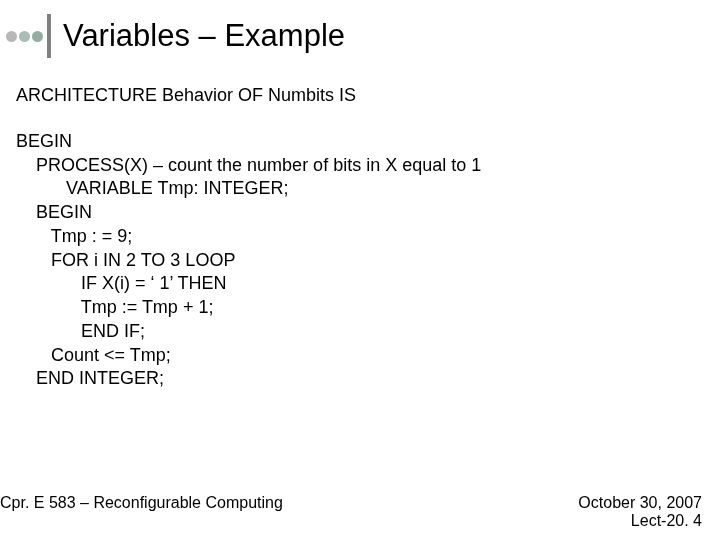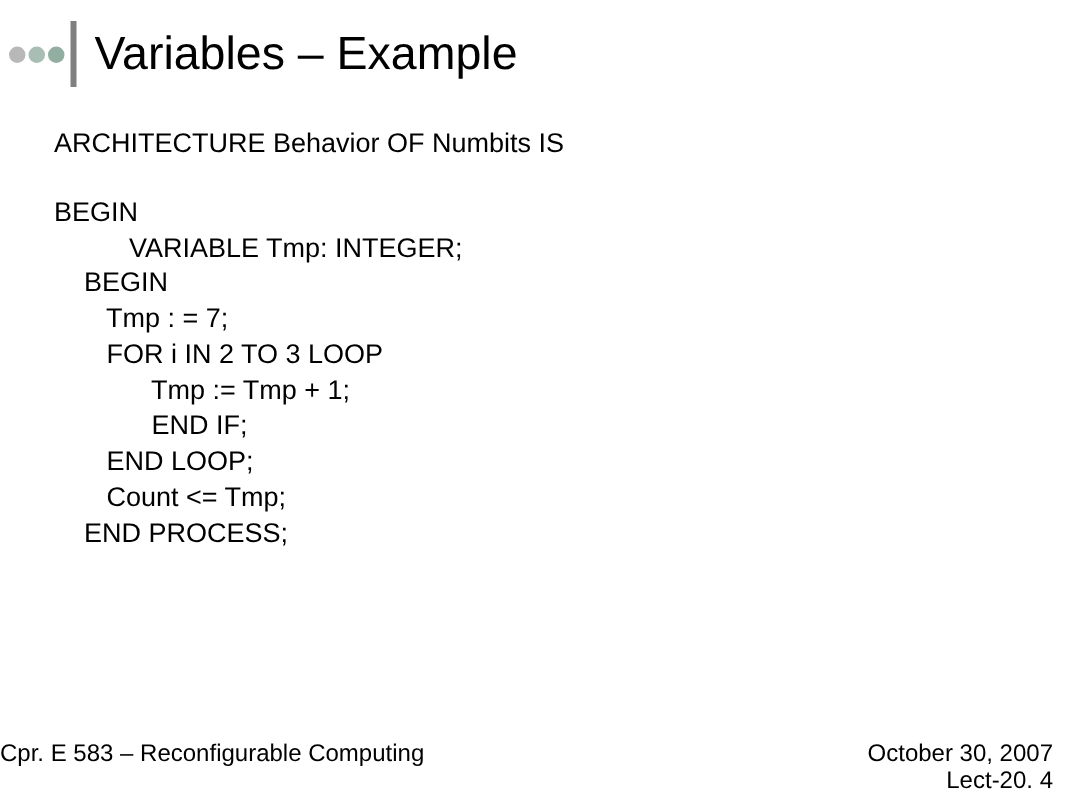--- a/index.html
+++ b/index.html
@@ -38,21 +38,21 @@
     background: #808080;
     margin-right: 12px;
   }
   .title {
     font-size: 31px;
     font-weight: 400;
     color: #000000;
     letter-spacing: 0px;
   }
   .body {
-    padding-left: 36px;
+    padding-left: 16px;
     padding-top: 26px;
     font-size: 18px;
     line-height: 1.32;
   }
   .code-line {
     white-space: pre;
     font-family: Arial, Helvetica, sans-serif;
   }
   .spacer { height: 22px; }
   .footer {
@@ -83,29 +83,30 @@
       <div class="dot" style="background:#91aea1"></div>
     </div>
     <div class="bar"></div>
     <div class="title">Variables – Example</div>
   </div>
 
   <div class="body">
     <div class="code-line">ARCHITECTURE Behavior OF Numbits IS</div>
     <div class="spacer"></div>
     <div class="code-line">BEGIN</div>
+    <div class="code-line">    PROCESS(X) – count the number of bits in X equal to 1</div>
     <div class="code-line">          VARIABLE Tmp: INTEGER;</div>
     <div class="code-line">    BEGIN</div>
-    <div class="code-line">       Tmp : = 7;</div>
+    <div class="code-line">       Tmp : = 9;</div>
     <div class="code-line">       FOR i IN 2 TO 3 LOOP</div>
+    <div class="code-line">             IF X(i) = ‘ 1’ THEN</div>
     <div class="code-line">             Tmp := Tmp + 1;</div>
     <div class="code-line">             END IF;</div>
-    <div class="code-line">       END LOOP;</div>
     <div class="code-line">       Count &lt;= Tmp;</div>
-    <div class="code-line">    END PROCESS;</div>
+    <div class="code-line">    END INTEGER;</div>
     <div class="spacer"></div>
   </div>
 
   <div class="footer">
     <div class="left">October 30, 2007</div>
     <div class="center">Cpr. E 583 – Reconfigurable Computing</div>
     <div class="right">Lect-20. 4</div>
   </div>
 
 </div>

